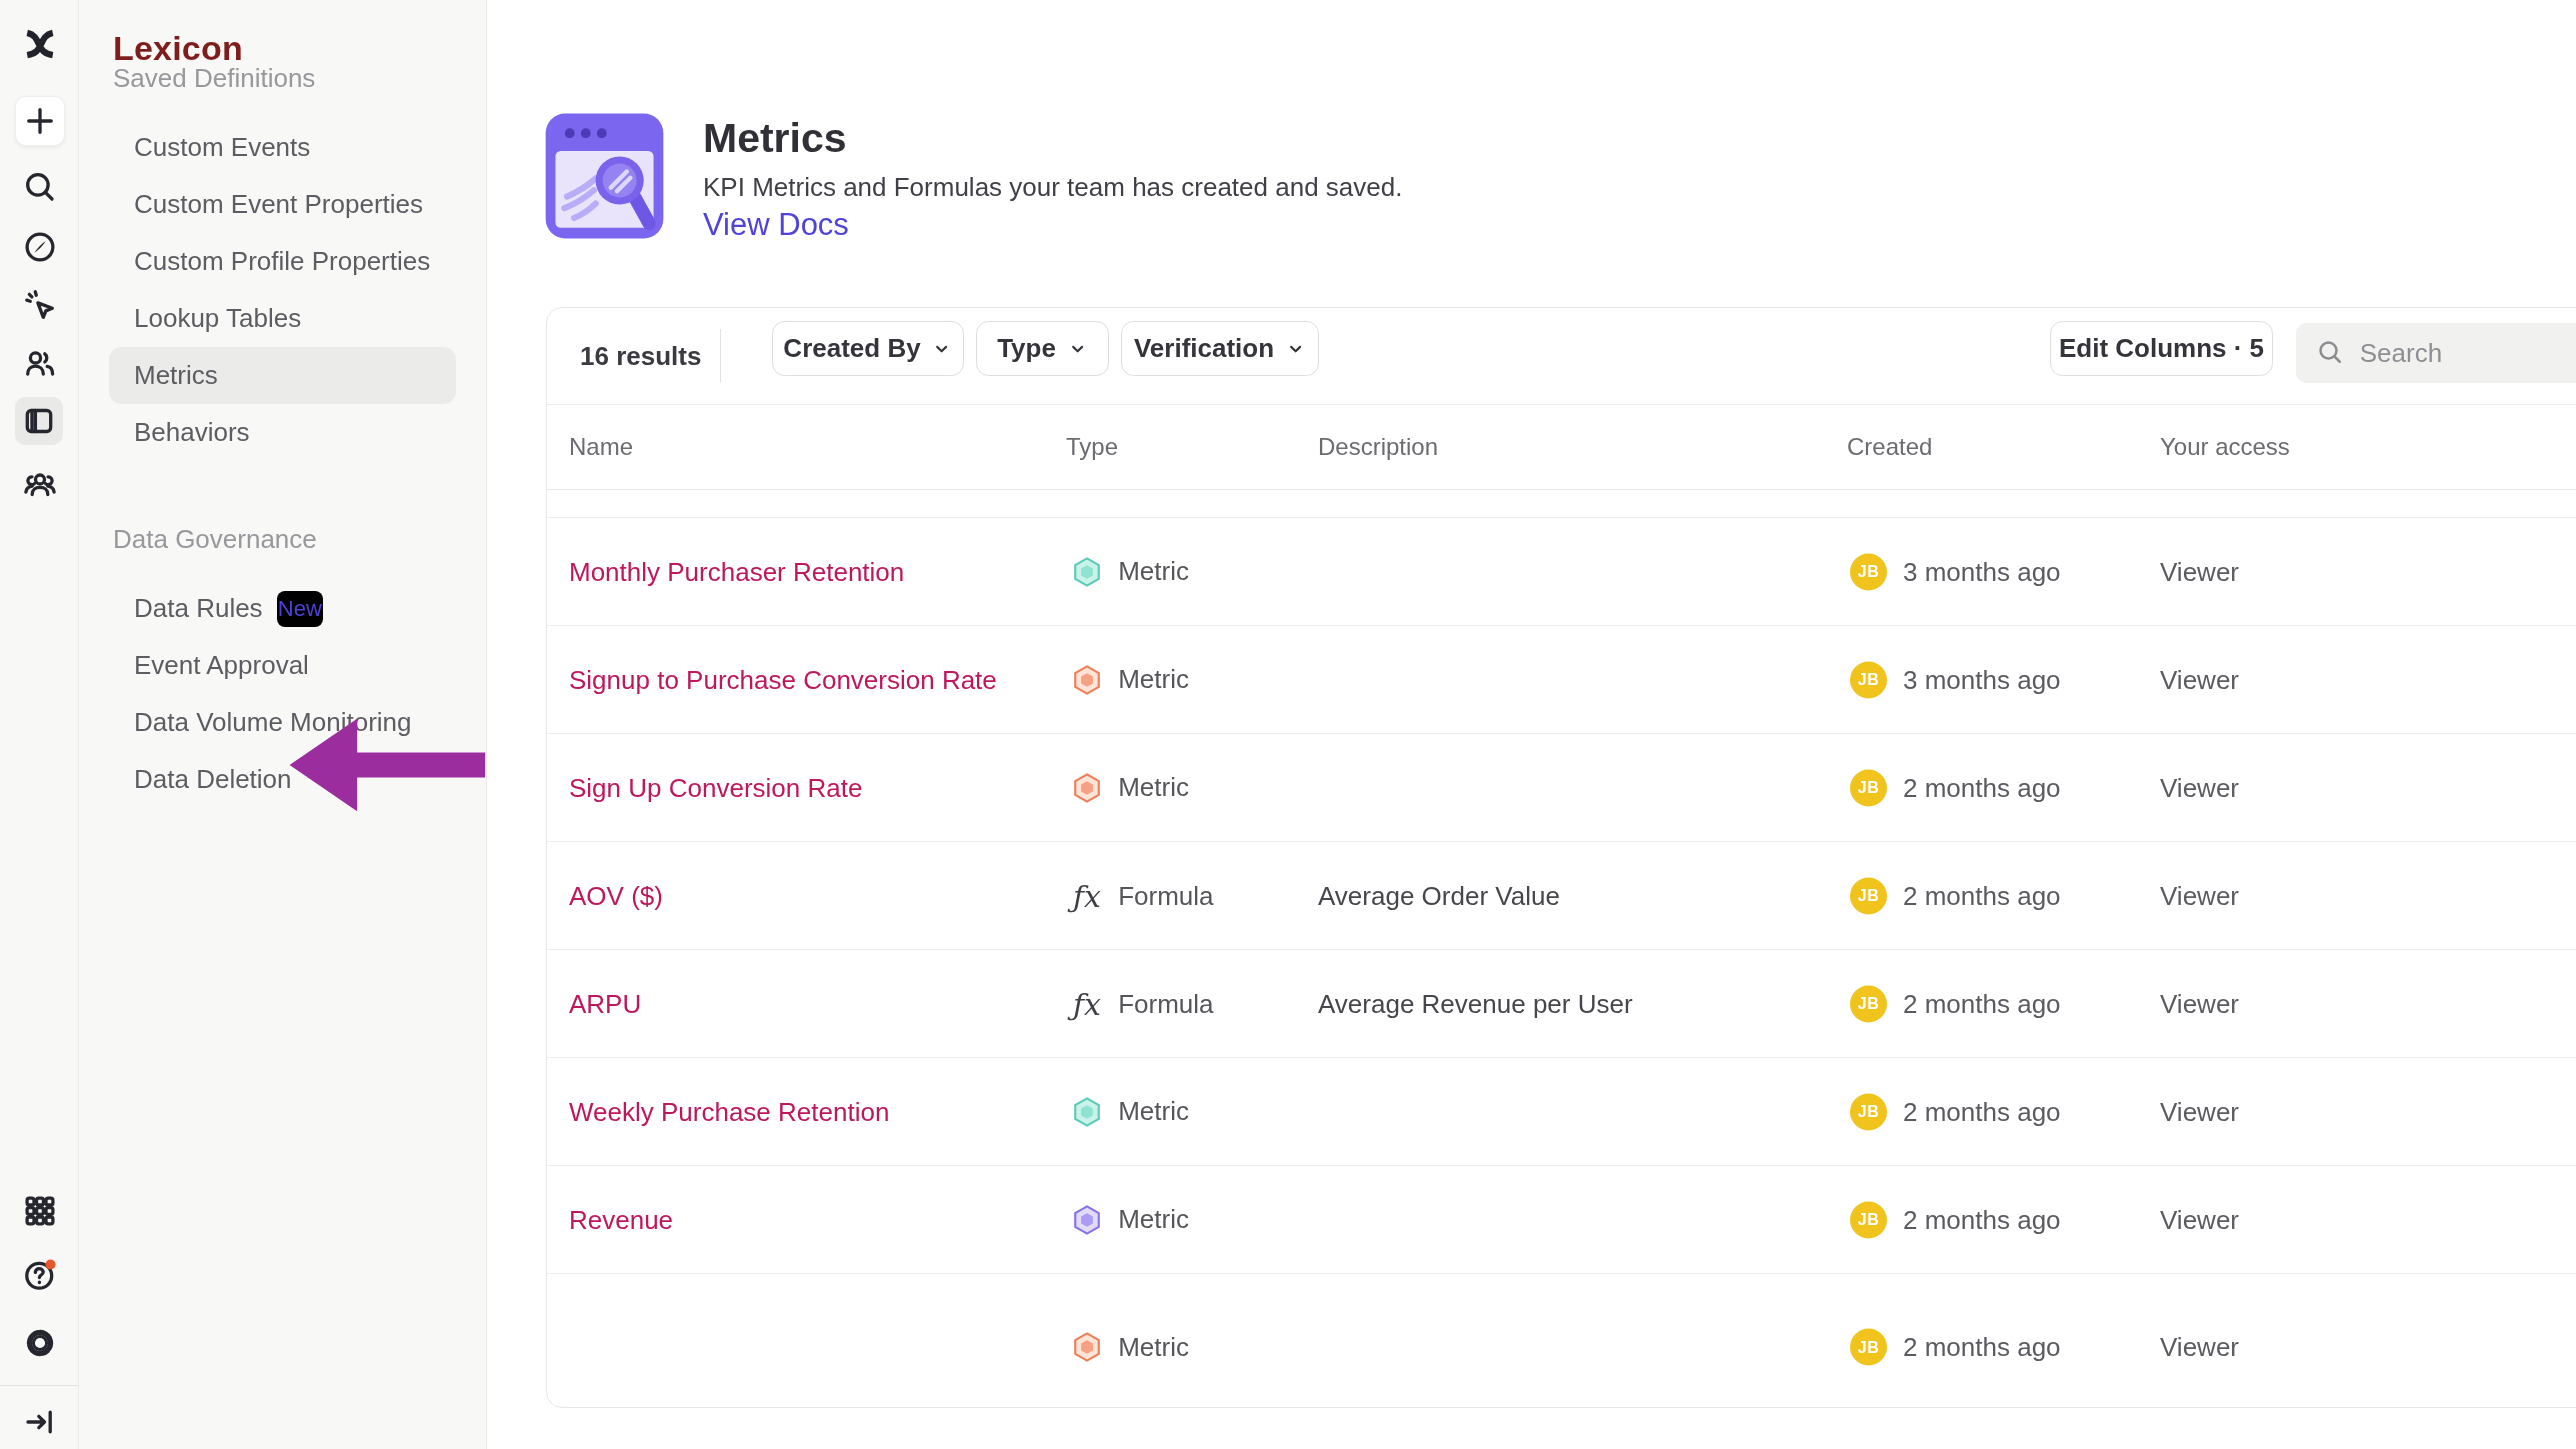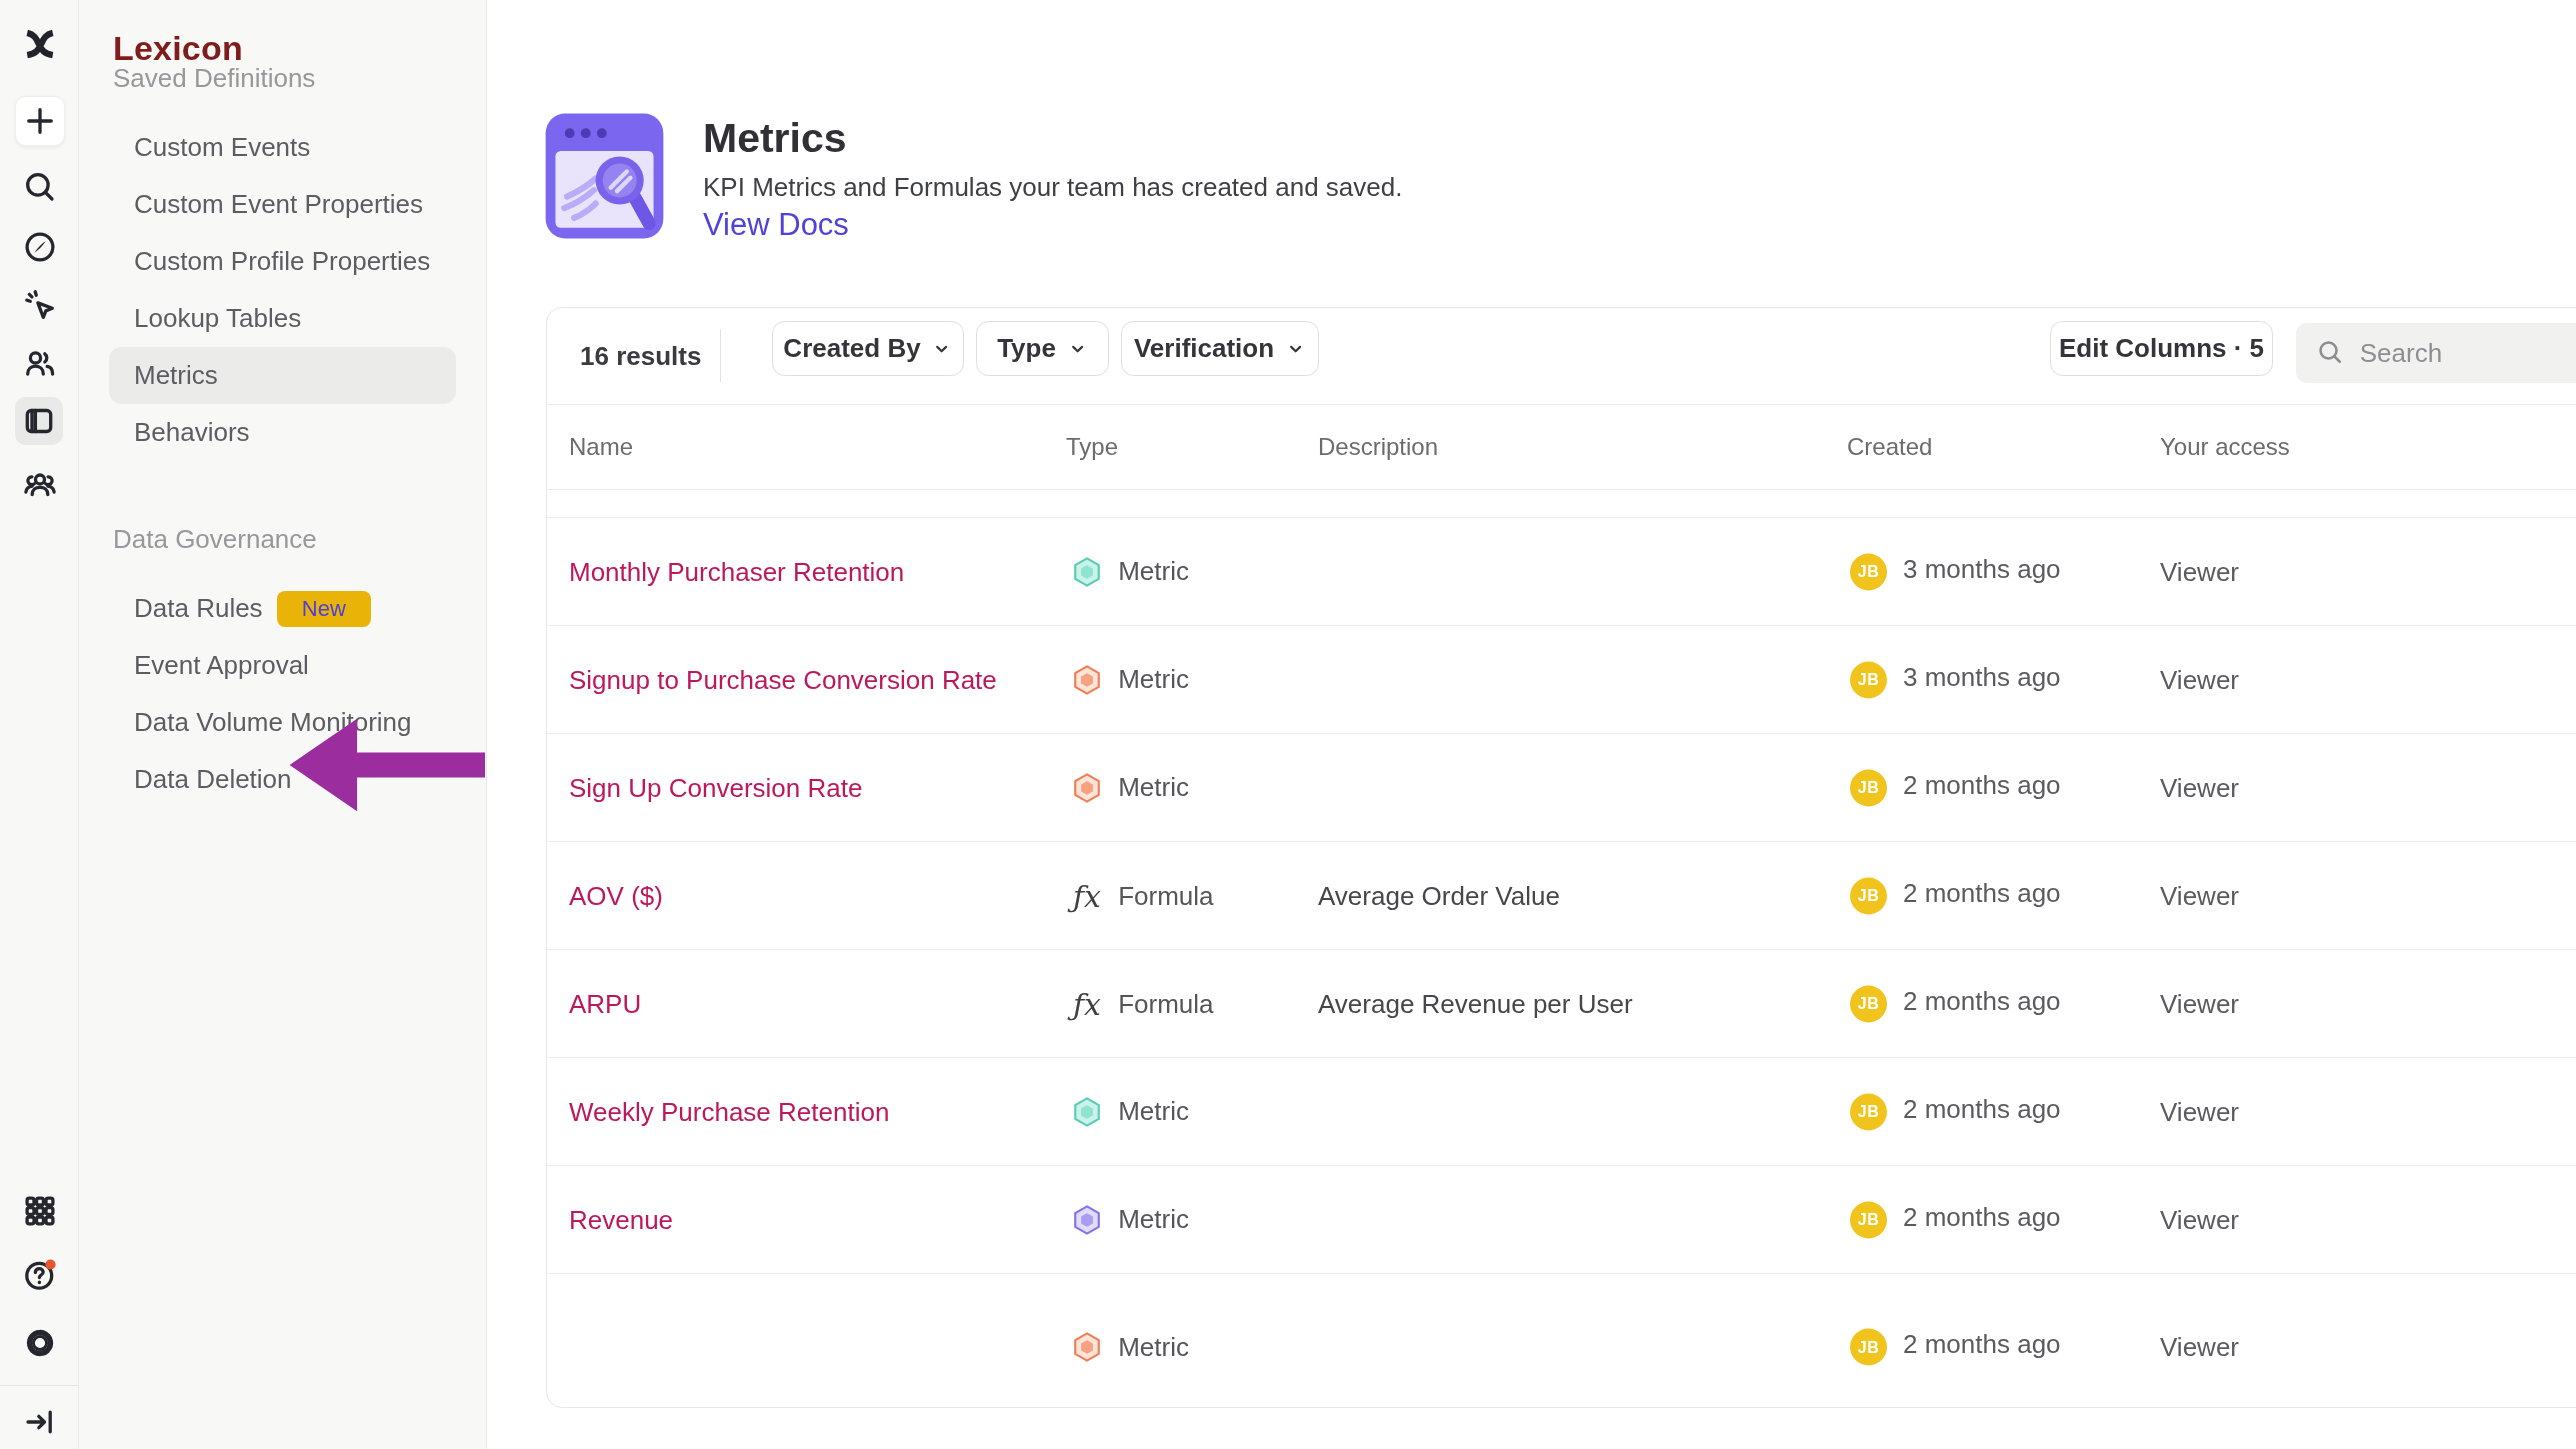--- a/index.html
+++ b/index.html
@@ -22,22 +22,22 @@
   .section-label{height:36px;line-height:36px;margin-left:34px;font-size:26px;font-weight:500;color:#97979c;}
   .sec-1 .section-label{margin-top:161px;}
   .sec-1 .section-items{margin-top:24px;}
   .sec-2 .section-label{margin-top:60px;}
   .sec-2 .section-items{margin-top:23px;}
   .sec-3 .section-label{margin-top:60px;}
   .sec-3 .section-items{margin-top:23px;}
   .side-item{height:57px;line-height:57px;margin:0 30px;padding-left:25px;border-radius:12.5px;
     font-size:26px;color:#5c5c62;cursor:pointer;white-space:nowrap;display:flex;align-items:center;}
   .side-item.selected{background:#ebebe9;}
-  .side-badge{display:inline-block;margin-left:14.2px;padding:0 25px;height:36px;line-height:36px;
-    background:#eab308;color:#4c40d9;border-radius:8px;font-size:22px;font-weight:500;}
+  .side-badge{display:inline-block;margin-left:14.2px;padding:0 1px;height:36px;line-height:36px;
+    background:#000000;color:#4c40d9;border-radius:8px;font-size:22px;font-weight:500;}
   
   .pointer-arrow{position:absolute;left:286px;top:715px;width:199px;height:100px;z-index:6;pointer-events:none;}
   
   .main{position:absolute;left:487px;top:0;width:2089px;height:1450px;background:#ffffff;}
   .app-icon{position:absolute;left:55px;top:110px;width:125px;height:132px;}
   .page-title{position:absolute;left:216px;top:115px;font-size:41px;font-weight:600;color:#303036;}
   .page-subtitle{position:absolute;left:216px;top:172px;font-size:26px;color:#3f3f46;}
   .docs-link{position:absolute;left:216px;top:207px;font-size:31px;color:#4f43d8;cursor:pointer;}
   
   .card{position:absolute;left:59px;top:307px;width:2135px;height:1101px;border:0.9px solid #e7e7e5;border-radius:16px;background:#fff;box-sizing:border-box;}
@@ -61,21 +61,21 @@
   .th-name{left:22px;}.th-type{left:519px;}.th-desc{left:771px;}.th-created{left:1300px;}.th-access{left:1613px;}
   .sliver-row{height:27px;border-bottom:0.9px solid #ededeb;}
   .trow{position:relative;height:107px;border-bottom:0.9px solid #ededeb;}
   .trow:last-child{height:146px;border-bottom:none;}
   .cell{position:absolute;top:50%;transform:translateY(-50%);font-size:26px;color:#5a5a60;}
   .cell-name{left:22px;width:485px;line-height:36px;color:#be185d;font-weight:500;cursor:pointer;}
   .cell-type{left:523px;display:flex;align-items:center;gap:14.2px;color:#55555a;}
   .hex-icon{width:34px;height:34px;display:block;}
   .fx-icon{font-family:"DejaVu Serif",serif;font-style:italic;font-size:30px;color:#3f3f45;width:34px;text-align:center;display:inline-block;}
   .cell-desc{left:771px;color:#46464c;}
-  .cell-created{left:1303px;display:flex;gap:16px;}
+  .cell-created{left:1303px;display:flex;align-items:center;gap:16px;}
   .avatar{width:37px;height:37px;border-radius:50%;background:#f0c41c;color:#fff;font-size:16px;font-weight:700;
     display:flex;align-items:center;justify-content:center;letter-spacing:0.4px;flex:0 0 auto;}
   .cell-access{left:1613px;}
 </style>
 </head>
 <body>
 
 <div class="rail">
   <div class="rail-icon" style="top:22px">
     <svg viewBox="0 0 24 24">

